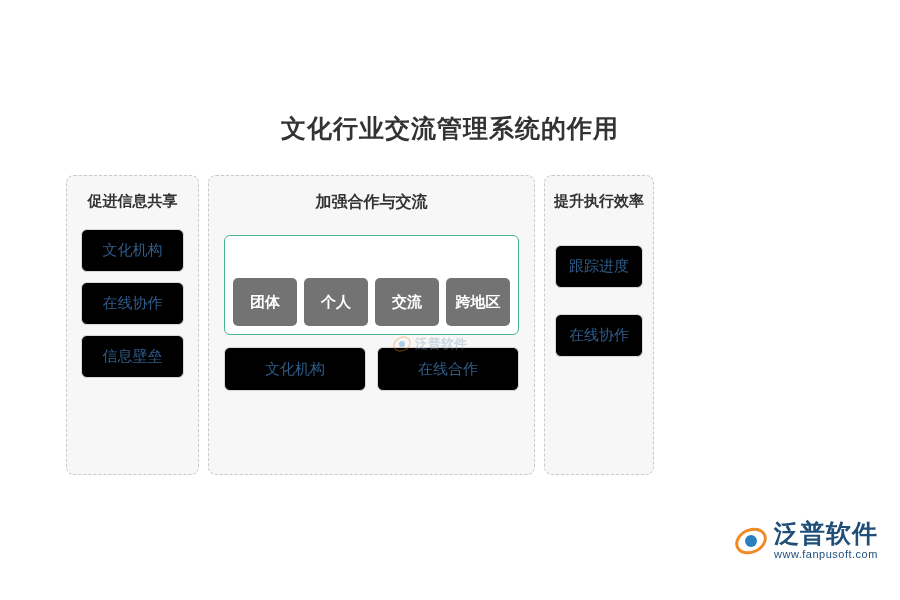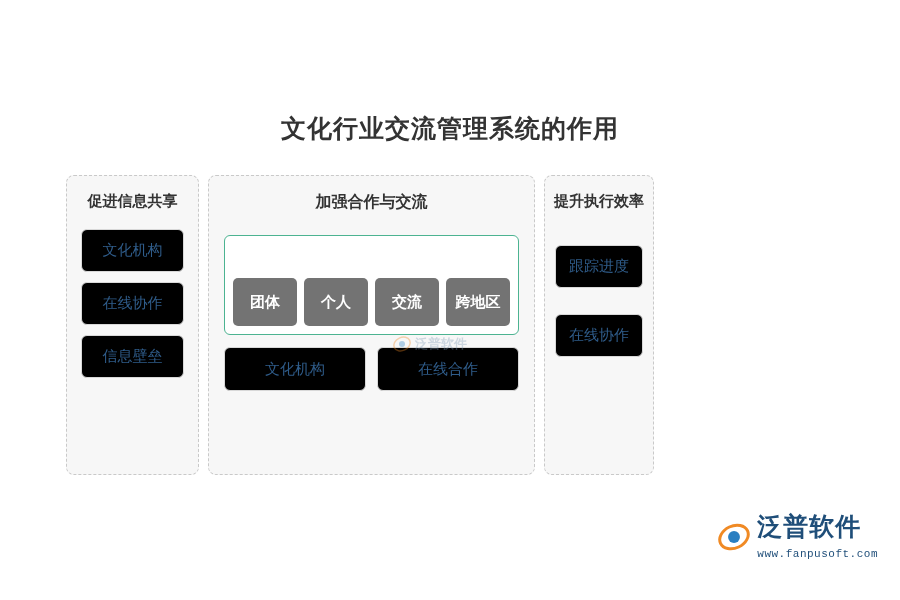--- a/index.html
+++ b/index.html
@@ -179,22 +179,21 @@
   .logo-name {
     font-size: 25px;
     font-weight: bold;
     color: #1f4e79;
     letter-spacing: 1px;
   }
   .logo-url {
     font-size: 11px;
     color: #1f4e79;
     letter-spacing: 0.5px;
-    margin-top: 10px;
-    font-family: Liberation Mono, monospace;
+    margin-top: 3px;
   }
 </style>
 </head>
 <body>
 
 <div class="page">
 
   <div class="title">文化行业交流管理系统的作用</div>
 
   <div class="columns">

